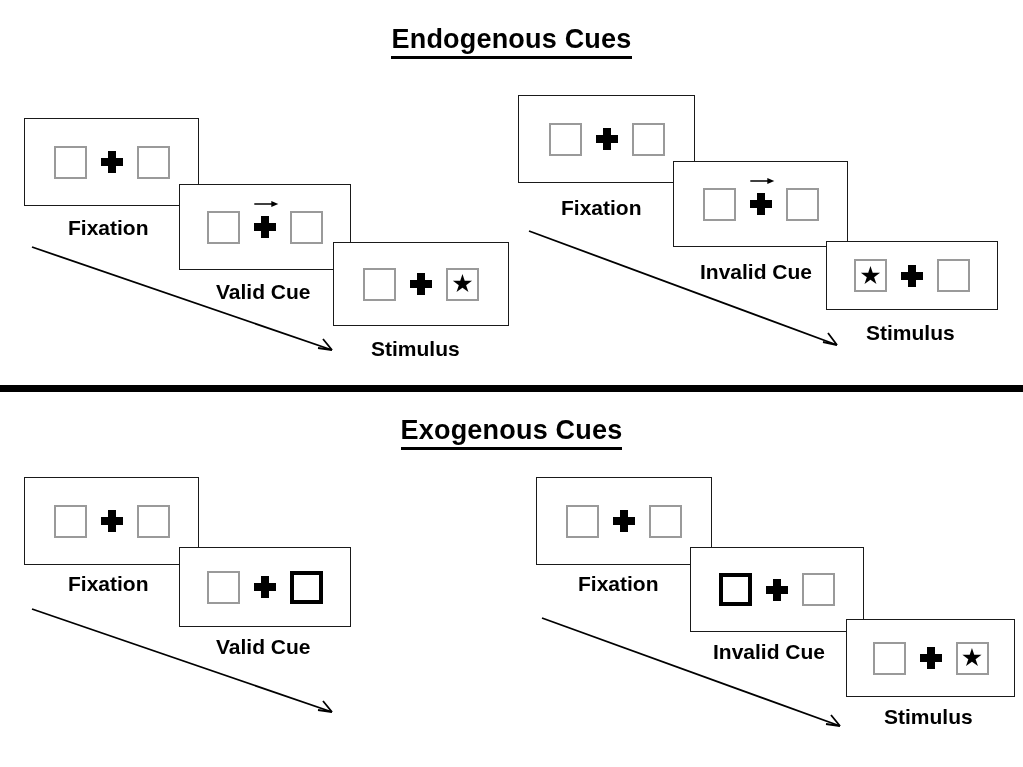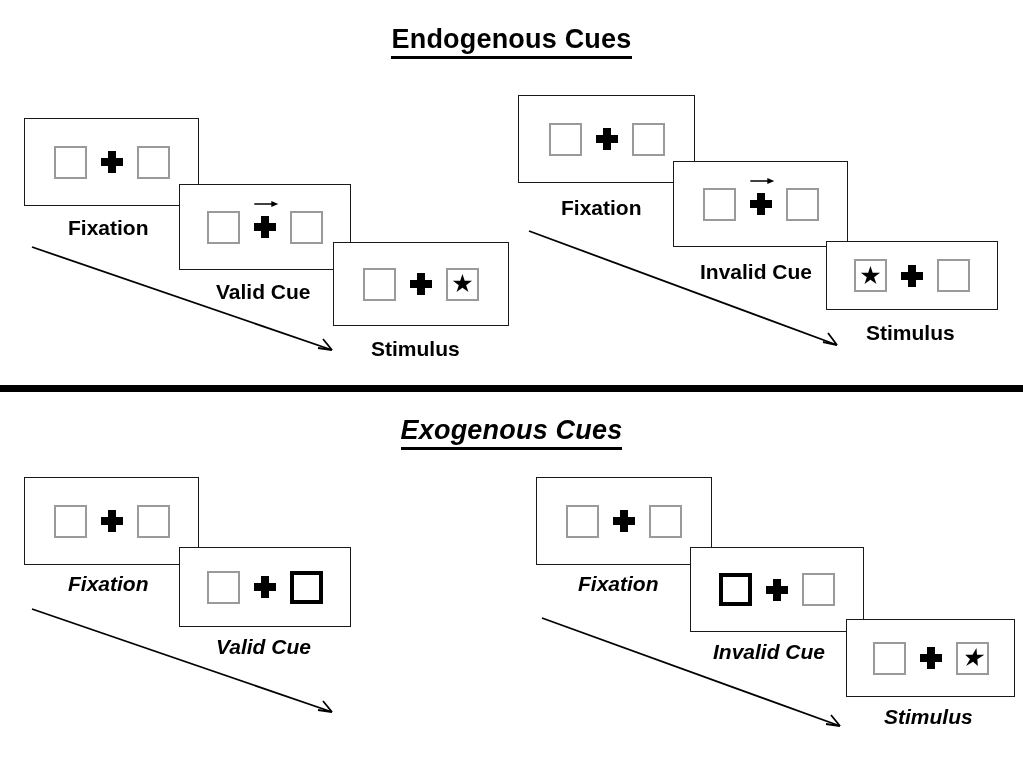--- a/index.html
+++ b/index.html
@@ -194,21 +194,21 @@
         <div class="plus"></div>
       </div>
       <div class="sbox"></div>
     </div>
   </div>
   <div class="caption" style="left:866px;top:321px;">Stimulus</div>
 </div>
 
 <div class="divider" style="top:385px;"></div>
 
-<div class="section" style="top:392px;height:375px;font-style:italic;">
+<div class="section" style="top:392px;height:375px;">
 
   <div class="section-title" style="top:23px;">
     <span>Exogenous Cues</span>
   </div>
 
   <svg class="time-arrow" style="left:30px;top:213px;" width="320" height="120" viewBox="0 0 320 120">
     <line x1="2" y1="4" x2="302" y2="107" stroke="#000" stroke-width="1.8"></line>
     <path d="M302 107 L288 105 M302 107 L293 96" stroke="#000" stroke-width="1.8" fill="none"></path>
   </svg>
 

